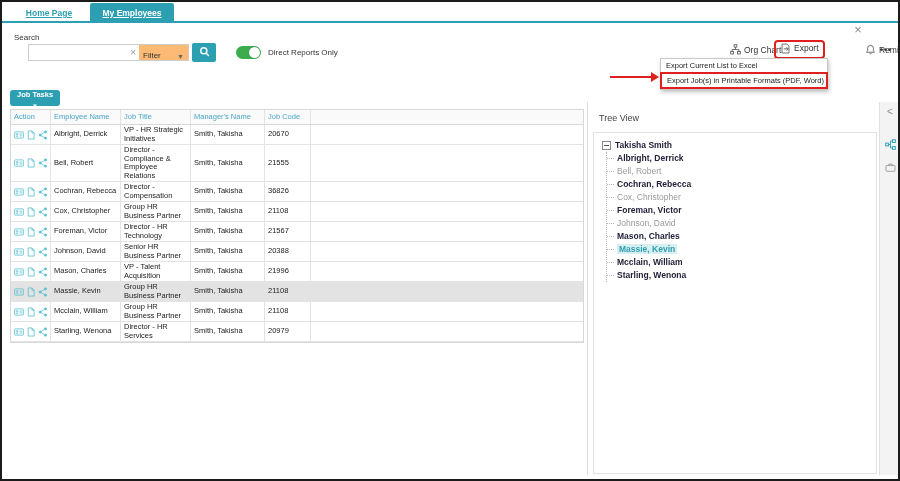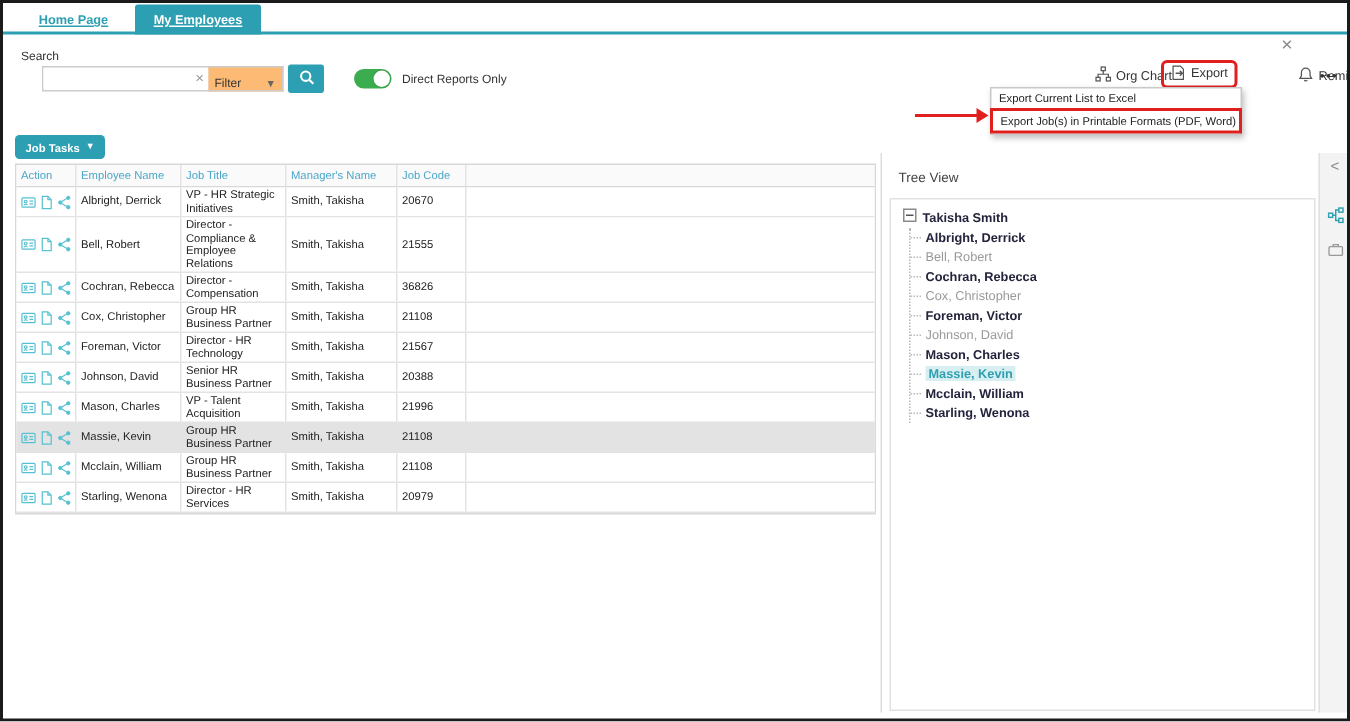--- a/index.html
+++ b/index.html
@@ -32,36 +32,36 @@
   .export-wrap{ position:absolute; left:772px; top:38px; border:2px solid #e0201e; border-radius:4px; padding:1px 4px; display:flex; align-items:flex-start; gap:3px; font-size:8.5px; color:#333; cursor:pointer;}
   .reminders{ left:863px; }
   .more-dots{ left:878px; font-weight:bold; letter-spacing:1px;}
   
   .menu{ position:absolute; left:658px; top:56px; width:168px; background:#fff; border:1px solid #c9c9c9; box-shadow:1px 2px 4px rgba(0,0,0,.25); z-index:5;}
   .menu-item{ height:13px; line-height:13px; font-size:7.5px; color:#222; padding:0 5px; white-space:nowrap; cursor:pointer;}
   .menu-item.highlighted{ border:2px solid #e0201e; height:17px; line-height:13px; margin:0 -1px;}
   .annot-arrow-line{ position:absolute; left:608px; top:74px; width:42px; height:2px; background:#e0201e; z-index:6;}
   .annot-arrow-head{ position:absolute; left:649px; top:70px; width:0; height:0; border-left:8px solid #e0201e; border-top:5px solid transparent; border-bottom:5px solid transparent; z-index:6;}
   
-  .job-tasks{ position:absolute; left:8px; top:88px; height:16px; background:#2d9fb2; color:#fff; border:none; border-radius:3px; font-size:7.5px; font-weight:bold; padding:0 7px; display:flex; align-items:center; gap:4px; cursor:pointer;}
+  .job-tasks{ position:absolute; left:8px; top:88px; height:16px; background:#2d9fb2; color:#fff; border:none; border-radius:3px; font-size:7.5px; font-weight:bold; padding:0 7px; display:flex; align-items:center; gap:4px; cursor:pointer;flex-direction:column;}
   .job-tasks .chev{ font-size:6px; font-weight:normal;}
   
   .grid{ position:absolute; left:8px; top:107px; width:574px; border:1px solid #d8d8d8; background:#fff;}
   .thead{ display:flex; height:15px; background:#fafafa; border-bottom:1px solid #d8d8d8;}
   .th{ font-size:7.5px; color:#4aa6c8; padding:2px 3px; border-right:1px solid #e3e3e3; overflow:hidden; white-space:nowrap; cursor:pointer;}
   .trow{ display:flex; min-height:17px; border-bottom:1px solid #e3e3e3; background:#fff; cursor:pointer;}
   .trow.selected{ background:#e3e3e3;}
   .cell{ font-size:7.5px; color:#222; padding:1px 3px; border-right:1px solid #e3e3e3; display:flex; align-items:center; line-height:8.5px; overflow:hidden;}
   .col-action{width:40px;} .col-name{width:70px;} .col-title{width:70px;} .col-mgr{width:74px;} .col-code{width:46px;} .col-fill{flex:1; border-right:none;}
   .aicon{ display:inline-flex; margin-right:2px; cursor:pointer;}
   
   .panel-divider{ position:absolute; left:585px; top:100px; height:373px; border-left:1px solid #ddd;}
   .tree-title{ position:absolute; left:597px; top:111px; font-size:9px; color:#444;}
   .tree-panel{ position:absolute; left:591px; top:130px; width:284px; height:342px; border:1px solid #e1e1e1; background:#fff; overflow:hidden; padding:6px 8px;}
-  .tree-root{ display:flex; gap:4px; font-size:8.5px; font-weight:bold; color:#23233b; line-height:13px; cursor:pointer;}
+  .tree-root{ display:flex; align-items:center; gap:4px; font-size:8.5px; font-weight:bold; color:#23233b; line-height:13px; cursor:pointer;}
   .minus-box{ width:9px; height:9px; border:1px solid #8a8a8a; background:#fff; position:relative; flex:0 0 auto;}
   .minus-box::after{ content:""; position:absolute; left:1px; right:1px; top:3px; border-top:1px solid #555;}
   .tree-children{ margin-left:4px; border-left:1px dotted #b8b8b8; margin-top:0;}
   .tree-item{ position:relative; padding-left:10px; font-size:8.5px; line-height:13px; color:#23233b; white-space:nowrap; cursor:pointer;}
   .tree-item::before{ content:""; position:absolute; left:0; top:6px; width:7px; border-top:1px dotted #b8b8b8;}
   .tree-item.bold .tree-label{ font-weight:bold; color:#23233b;}
   .tree-item.normal .tree-label{ color:#999;}
   .tree-item.selected .tree-label{ font-weight:bold; color:#2d9fb2; background:#d8eff2; padding:0 2px;}
   
   .rail{ position:absolute; left:877px; top:100px; width:21px; height:373px; background:#f3f3f3; border-left:1px solid #e0e0e0;}

